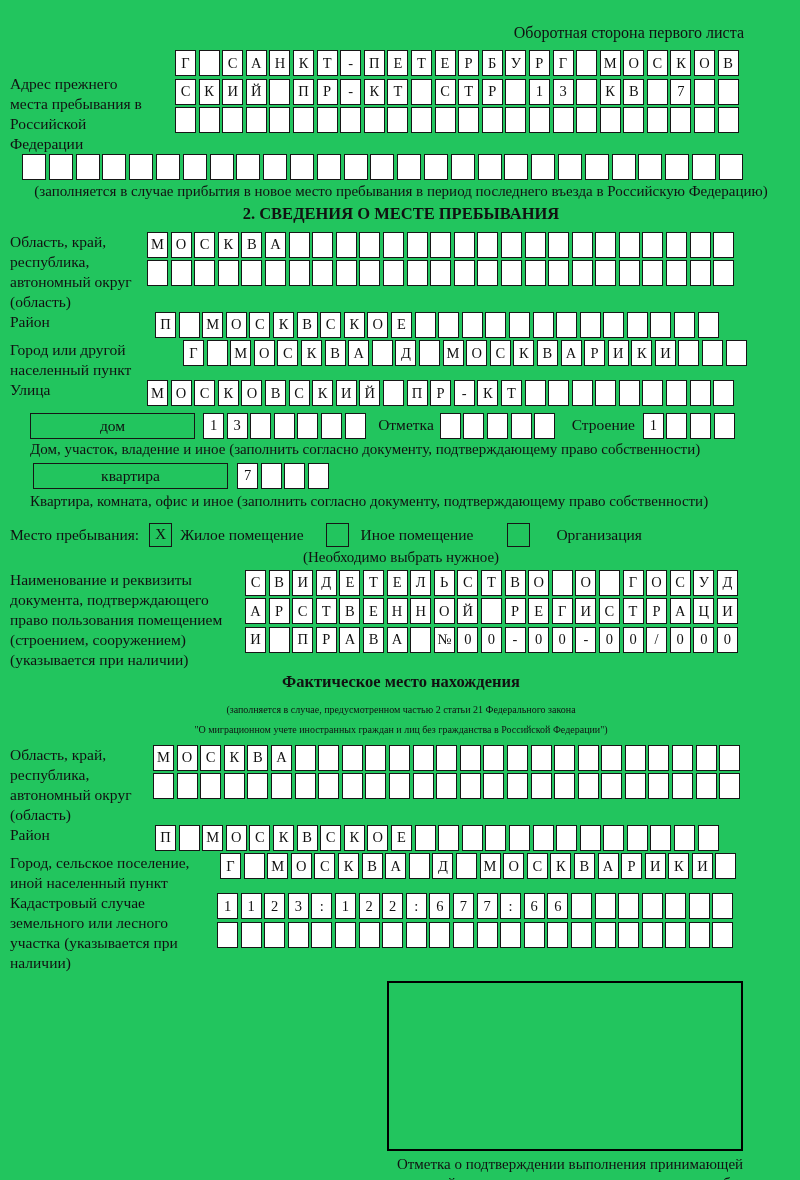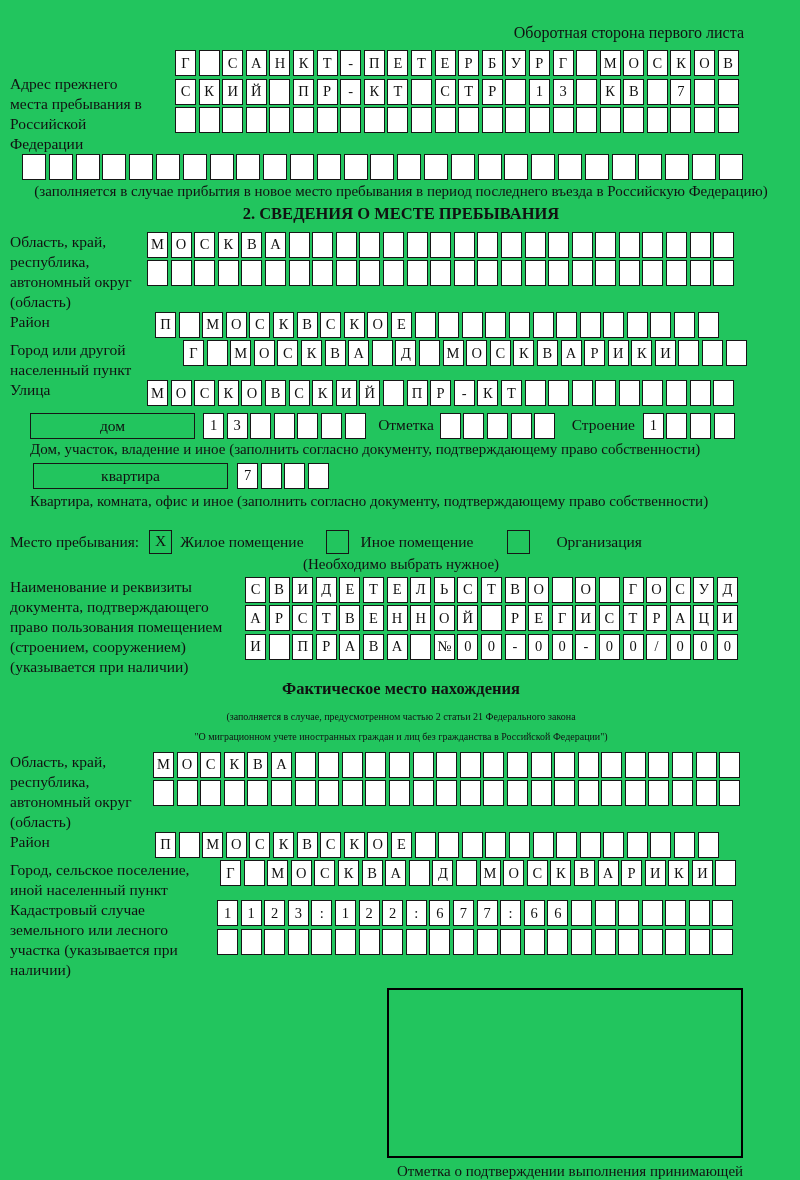--- a/index.html
+++ b/index.html
@@ -30,21 +30,21 @@
   .note-center{text-align:center;font-size:15px;margin:2px 0 4px 0;}
   .sec-title{text-align:center;font-weight:bold;font-size:16.5px;margin:4px 0 8px 0;}
   .named-box{
     border:1.6px solid #161616;height:24px;display:flex;align-items:center;justify-content:center;
     font-size:15.5px;flex:0 0 auto;box-sizing:content-box;text-align:center;
   }
   .nb-house{width:163px;margin-left:20px;}
   .nb-apt{width:193px;margin-left:23px;}
   .inline-label{font-size:15.5px;line-height:24px;flex:0 0 auto;}
   .caption{font-size:15px;margin:2px 0 5px 20px;}
-  .stay-row{align-items:center;margin-top:20px;font-size:15.5px;}
+  .stay-row{align-items:center;margin-top:13px;font-size:15.5px;}
   .cbox{width:21px;height:22px;border:1.6px solid #161616;display:flex;align-items:center;justify-content:center;font-size:15px;flex:0 0 auto;}
   .mt4{margin-top:4px;} .mt8{margin-top:8px;}
   .stamp-box{margin:8px 0 0 377px;width:356px;height:170px;border:2px solid #000;box-sizing:border-box;}
   .stamp-caption{margin:4px 0 0 360px;width:400px;text-align:center;font-size:15px;line-height:19px;}
   .notes-small{text-align:center;font-size:10px;line-height:20px;}
 </style>
 </head>
 <body>
 
 <div class="page">

